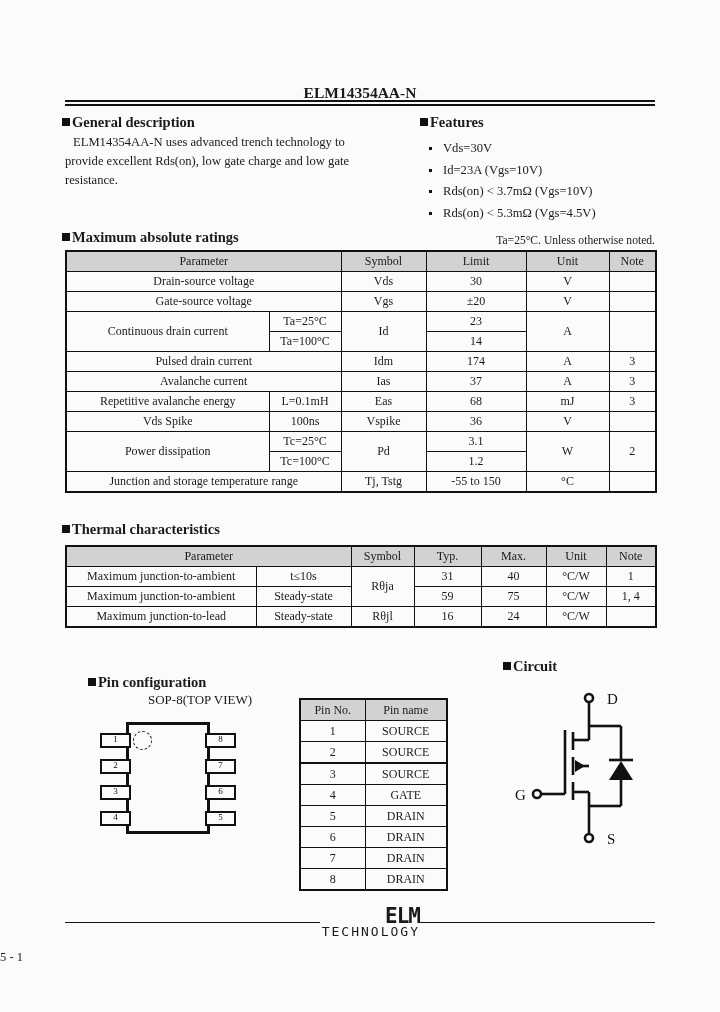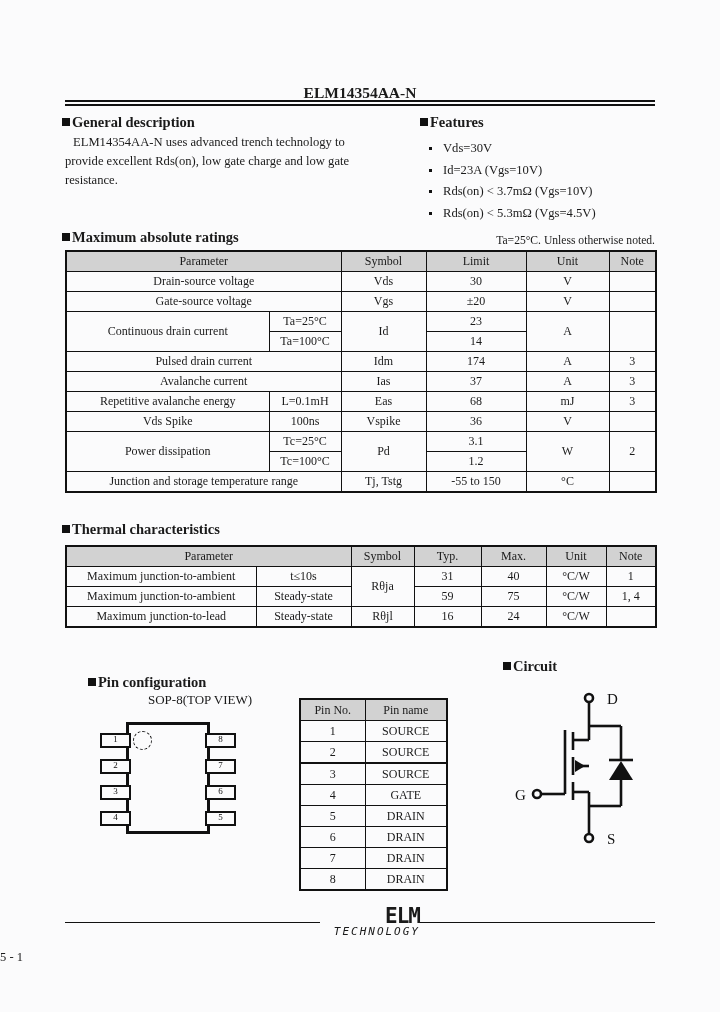--- a/index.html
+++ b/index.html
@@ -161,24 +161,23 @@
     text-align: right;
     font-family: "DejaVu Sans Mono", monospace;
   }
   .logo-main {
     font-size: 21px;
     font-weight: bold;
     letter-spacing: -1px;
     line-height: 20px;
   }
   .logo-sub {
-    font-size: 11px;
+    font-size: 13px;
     letter-spacing: 2px;
     line-height: 11px;
-    font-style: italic;
   }
   .page-num {
     position: absolute;
     left: 0; right: 0;
     top: 950px;
     font-size: 12.5px;
   }
 </style>
 </head>
 <body>

